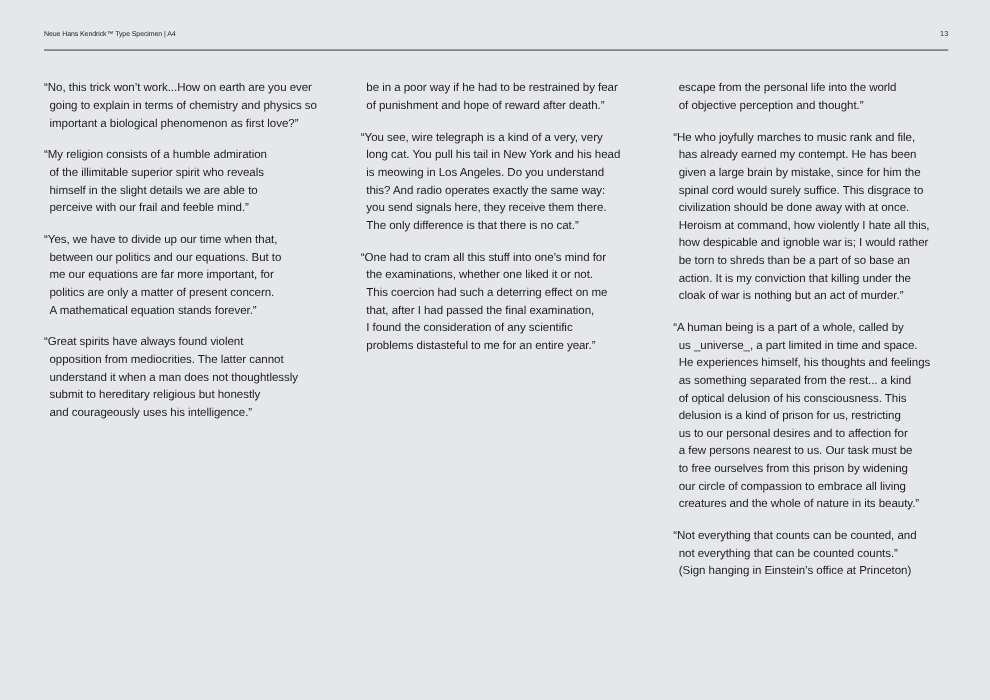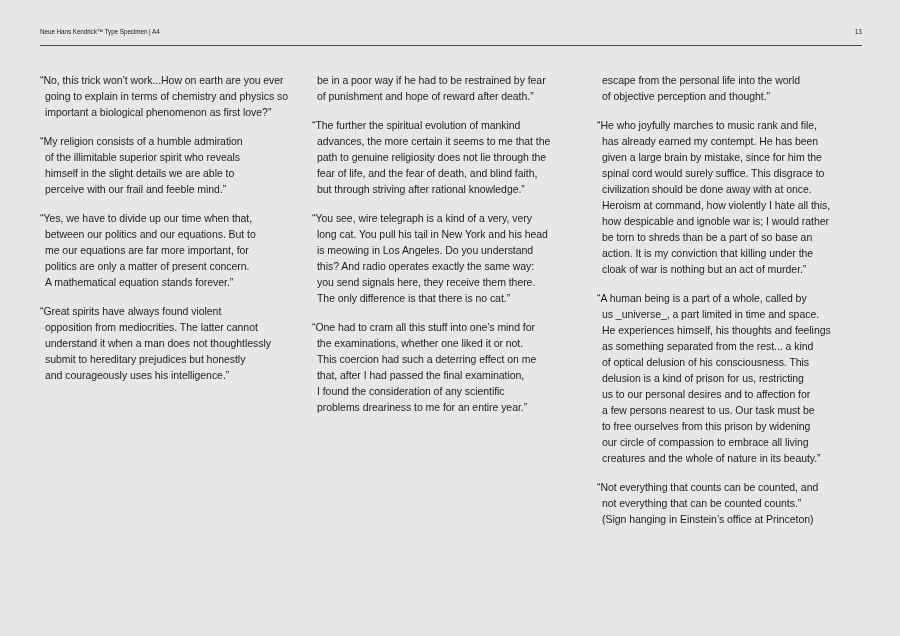--- a/index.html
+++ b/index.html
@@ -21,22 +21,22 @@
       font-size: 6.4px; letter-spacing: -0.1px; color: #222;
     }
     .page-number {
       position: absolute; right: 0; top: 0;
       font-size: 6.6px; color: #333;
     }
     .column {
       position: absolute; top: 72px; width: 278px;
     }
     .col-1 { left: 40px; }
-    .col-2 { left: 312px; }
-    .col-3 { left: 597px; }
+    .col-2 { left: 328px; }
+    .col-3 { left: 612px; }
     .quote {
       font-size: 10.5px;
       line-height: 16px;
       margin: 0 0 13px 0;
       padding-left: 5px;
       text-indent: -5px;
       letter-spacing: -0.05px;
       white-space: pre-line;
       color: #1d1d1f;
     }
@@ -61,44 +61,39 @@
 himself in the slight details we are able to
 perceive with our frail and feeble mind.”</p>
   <p class="quote">“Yes, we have to divide up our time when that,
 between our politics and our equations. But to
 me our equations are far more important, for
 politics are only a matter of present concern.
 A mathematical equation stands forever.”</p>
   <p class="quote">“Great spirits have always found violent
 opposition from mediocrities. The latter cannot
 understand it when a man does not thoughtlessly
-submit to hereditary prejudices but honestly
+submit to hereditary religious but honestly
 and courageously uses his intelligence.”</p>
 </div>
 
 <div class="column col-2">
   <p class="quote continued">be in a poor way if he had to be restrained by fear
 of punishment and hope of reward after death.”</p>
-  <p class="quote">“The further the spiritual evolution of mankind
-advances, the more certain it seems to me that the
-path to genuine religiosity does not lie through the
-fear of life, and the fear of death, and blind faith,
-but through striving after rational knowledge.”</p>
   <p class="quote">“You see, wire telegraph is a kind of a very, very
 long cat. You pull his tail in New York and his head
 is meowing in Los Angeles. Do you understand
 this? And radio operates exactly the same way:
 you send signals here, they receive them there.
 The only difference is that there is no cat.”</p>
   <p class="quote">“One had to cram all this stuff into one’s mind for
 the examinations, whether one liked it or not.
 This coercion had such a deterring effect on me
 that, after I had passed the final examination,
 I found the consideration of any scientific
-problems dreariness to me for an entire year.”</p>
+problems distasteful to me for an entire year.”</p>
 </div>
 
 <div class="column col-3">
   <p class="quote continued">escape from the personal life into the world
 of objective perception and thought.”</p>
   <p class="quote">“He who joyfully marches to music rank and file,
 has already earned my contempt. He has been
 given a large brain by mistake, since for him the
 spinal cord would surely suffice. This disgrace to
 civilization should be done away with at once.

